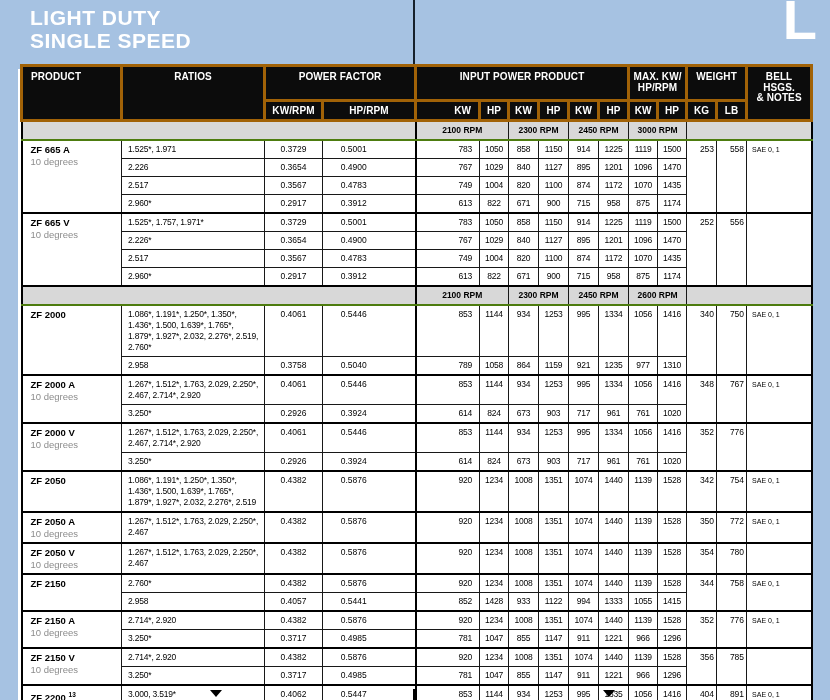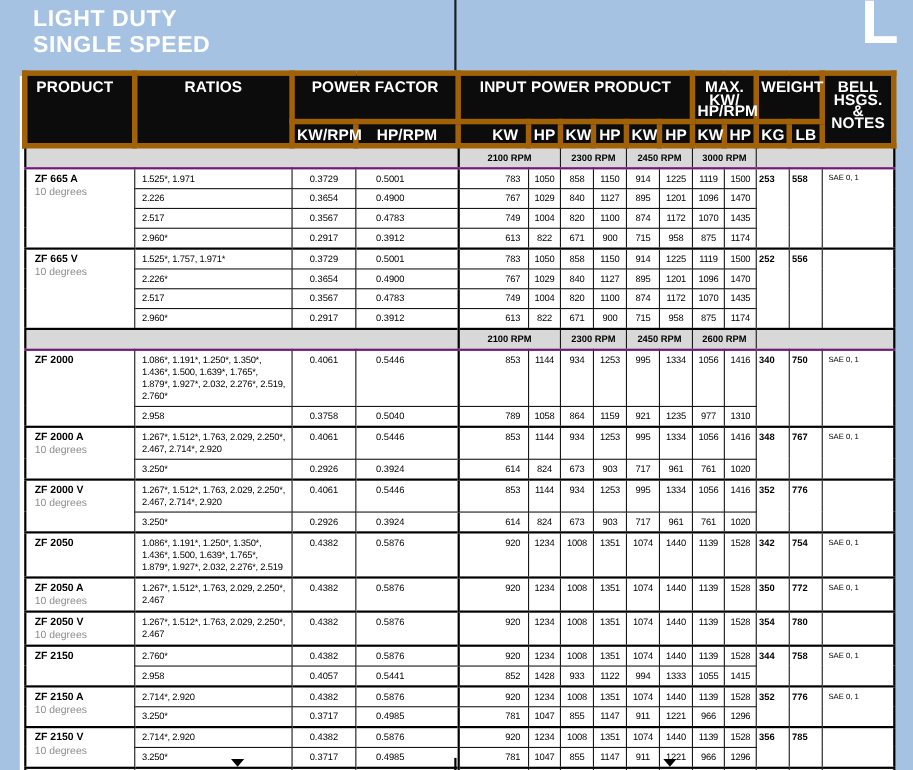--- a/index.html
+++ b/index.html
@@ -16,45 +16,45 @@
     font-size:56px;line-height:60px;}
   .vline-top{position:absolute;left:413px;top:0;width:2px;height:64px;background:#16202b;}
   .vline-bottom{position:absolute;left:413px;top:689px;width:2px;height:11px;background:#000;}
   .tri{position:absolute;width:0;height:0;border-left:6px solid transparent;
     border-right:6px solid transparent;border-top:7px solid #000;}
   .tri-1{left:210px;top:690px;}
   .tri-2{left:603px;top:690px;}
 
   table.main{position:absolute;left:20px;top:64px;width:790px;
     border-collapse:collapse;table-layout:fixed;border:2px solid #000;}
-  thead th{background:#0c0c0c;color:#fff;font-size:14px;font-weight:bold;
-    border:5px solid #a16207;vertical-align:top;padding:5px 2px 2px 2px;line-height:10.5px;
+  thead th{background:#0c0c0c;color:#fff;font-size:10px;font-weight:bold;
+    border:3px solid #a16207;vertical-align:top;padding:5px 2px 2px 2px;line-height:10.5px;
     text-align:center;letter-spacing:0.1px;}
   thead tr.h1 th{height:25px;}
   thead tr.h2 th{height:11px;padding-top:4px;}
   thead th.left{text-align:left;padding-left:8px;}
   thead th.kw1h{text-align:right;padding-right:7px;}
   thead th.thickL{border-left:2px solid #000;}
 
   tbody td{border:1px solid #181818;font-size:8.5px;color:#000;vertical-align:top;
     padding:3px 2px 3px 2px;line-height:11px;letter-spacing:-0.2px;background:#fff;}
-  tr.band td{background:#d8d8d8;border-top:2px solid #000;border-bottom:2px solid #701a75;
+  tr.band td{background:#d8d8d8;border-top:2px solid #000;border-bottom:2px solid #4d7c0f;
     font-weight:bold;text-align:center;letter-spacing:0;padding:3px 1px;}
   tr.gfirst td{border-top:2px solid #000;}
   td.thickL{border-left:2px solid #000;}
   td.ratio{white-space:pre-line;text-align:left;padding-left:6px;}
   td.pf{text-align:center;letter-spacing:0;}
   td.pfh{text-align:center;padding-right:32px;letter-spacing:0;}
   td.num{text-align:center;}
   td.kw1{text-align:right;padding-right:7px;}
   td.prod{padding-left:8px;}
   .pname{font-weight:bold;font-size:9.5px;letter-spacing:0;}
   .pname sup{font-size:6.5px;font-weight:bold;}
   .pdeg{font-size:9.5px;color:#8c8c8c;letter-spacing:0;margin-top:1px;}
-  td.wcell{text-align:left;letter-spacing:0;font-weight:bold;}
+  td.wcell{text-align:right;letter-spacing:0;}
   td.bell{font-size:7px;padding-left:5px;letter-spacing:0;text-align:left;}
 </style>
 </head>
 <body>
 
 <div class="white-page"></div>
 
 <div class="top-band">
   <div class="page-title">
     <div>LIGHT DUTY</div>

